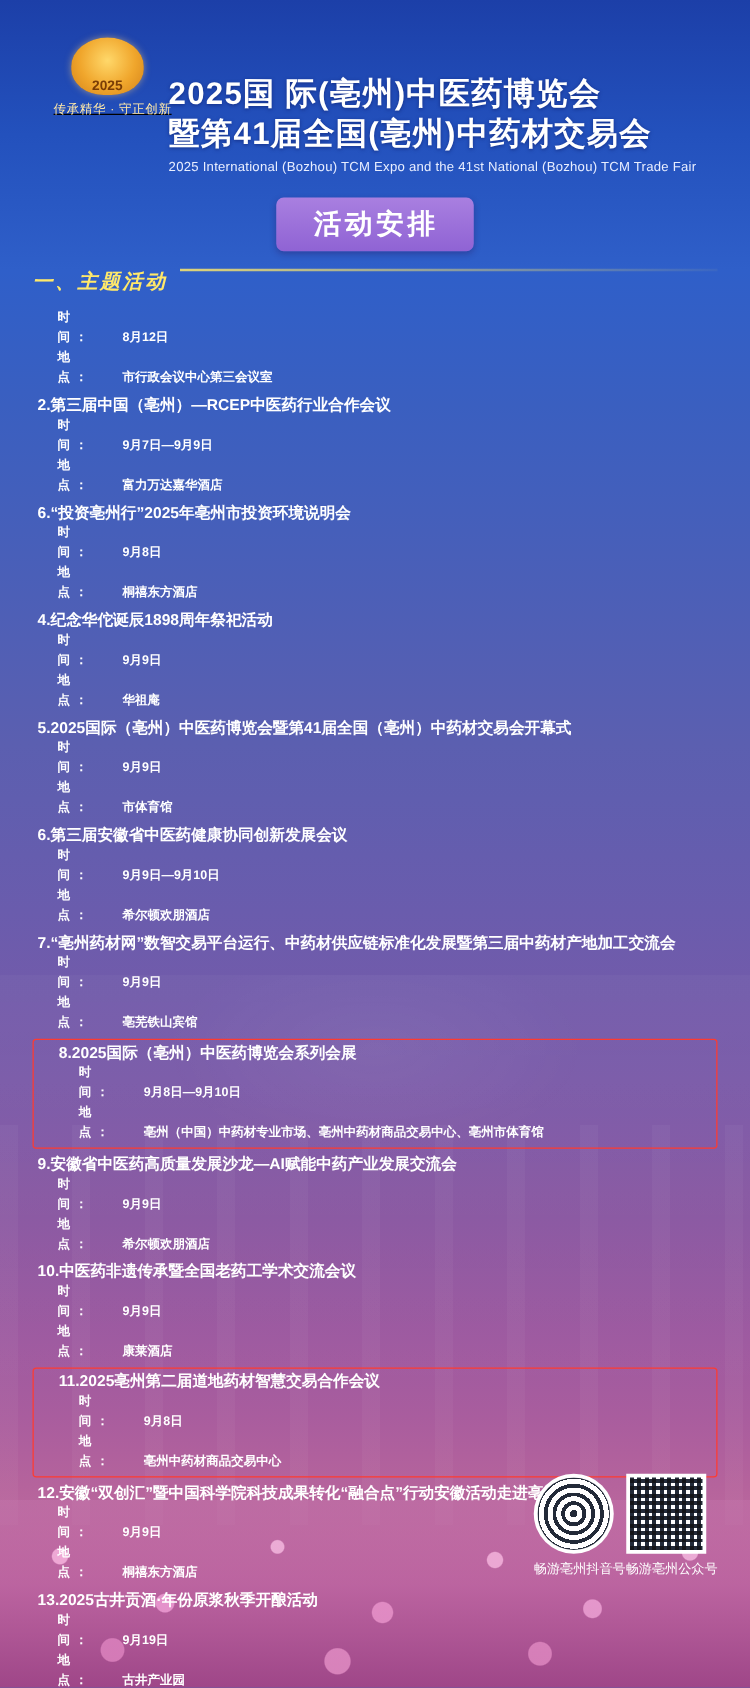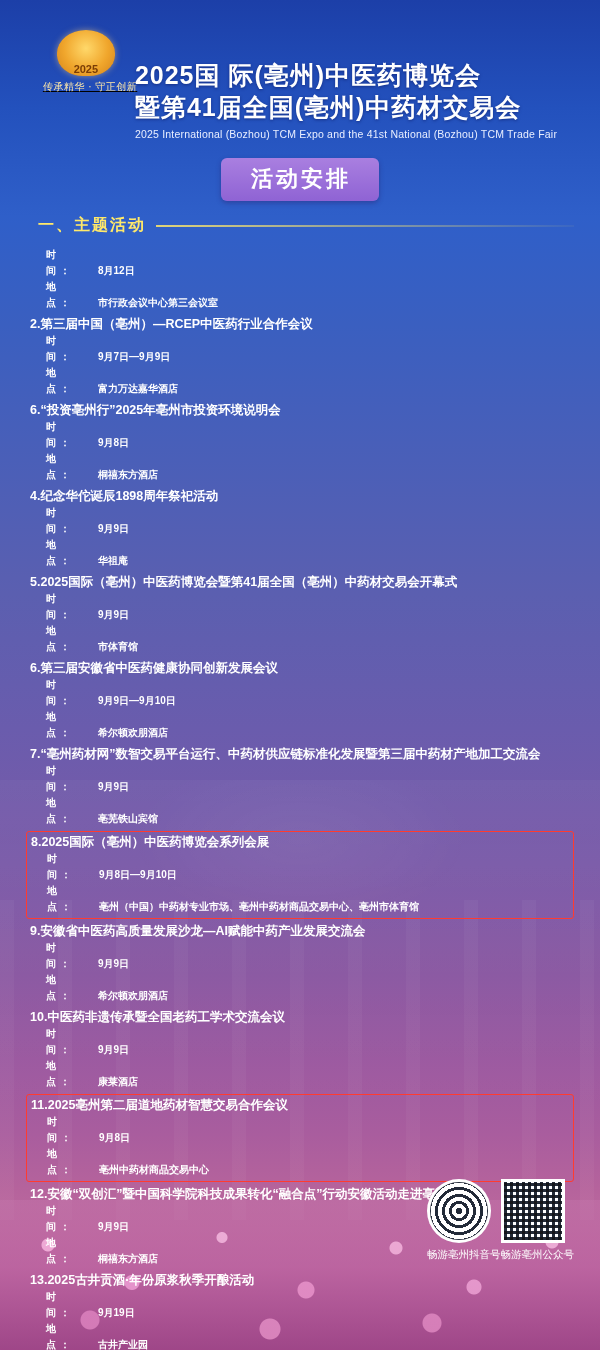--- a/index.html
+++ b/index.html
@@ -163,22 +163,22 @@
 
   
   .content {
     position: relative;
     padding: 0 26px;
     margin-top: 14px;
     color: #ffffff;
   }
   .sec-head {
     display: flex;
-    align-items: center;
-    margin: 0 0 10px 12px;
+    margin: 0 0 10px 0;
+    font-style: italic;
   }
   .sec-head .sec-title {
     color: #ffe96a;
     font-size: 16px;
     font-weight: bold;
     letter-spacing: 2px;
     white-space: nowrap;
   }
   .sec-head .sec-rule {
     flex: 1;
@@ -188,21 +188,21 @@
   }
 
   .item {
     position: relative;
     margin-bottom: 2px;
     padding: 1px 4px 2px 4px;
   }
   .item.boxed {
     border: 1.5px solid #ff3b30;
     border-radius: 3px;
-    padding: 2px 4px 3px 4px;
+    padding: 2px 4px 3px 20px;
     margin-bottom: 3px;
   }
   .item-title {
     font-size: 12.5px;
     line-height: 17px;
     color: #ffffff;
     font-weight: bold;
   }
   .row {
     font-size: 10px;

